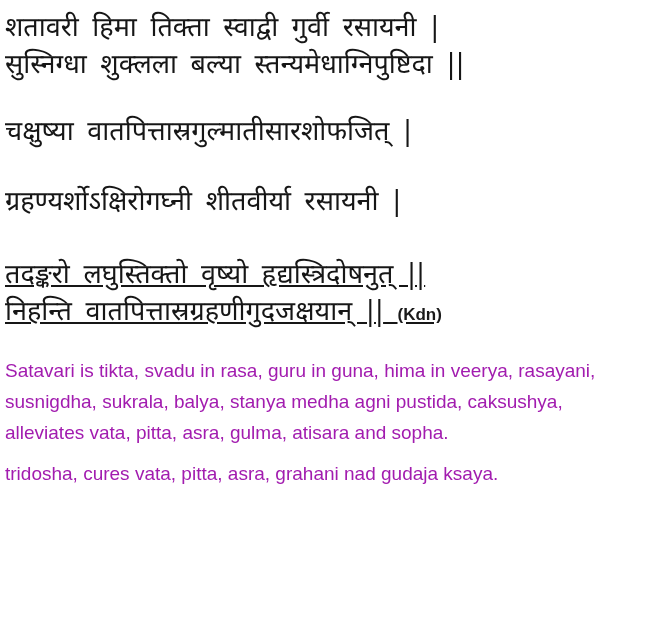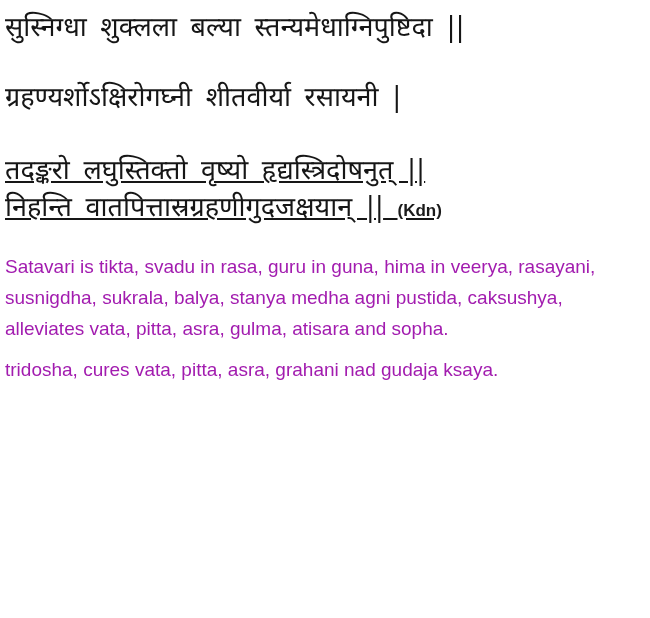--- a/index.html
+++ b/index.html
@@ -56,23 +56,27 @@
   }
 </style>
 </head>
 <body>
 
 <div class="page">
 
   <section class="sanskrit-section">
 
     <div class="stanza stanza-1">
+      <div class="skt-line">शतावरी हिमा तिक्ता स्वाद्वी गुर्वी रसायनी |</div>
       <div class="skt-line">सुस्निग्धा शुक्लला बल्या स्तन्यमेधाग्निपुष्टिदा ||</div>
     </div>
 
+    <div class="stanza stanza-2">
+      <div class="skt-line">चक्षुष्या वातपित्तास्रगुल्मातीसारशोफजित् |</div>
+    </div>
 
     <div class="stanza stanza-3">
       <div class="skt-line">ग्रहण्यर्शोऽक्षिरोगघ्नी शीतवीर्या रसायनी |</div>
     </div>
 
     <div class="stanza stanza-4">
       <div class="skt-line">तदङ्करो लघुस्तिक्तो वृष्यो हृद्यस्त्रिदोषनुत् ||</div>
       <div class="skt-line">
         <span>निहन्ति वातपित्तास्रग्रहणीगुदजक्षयान् ||</span>
         <span class="citation">(Kdn)</span>

